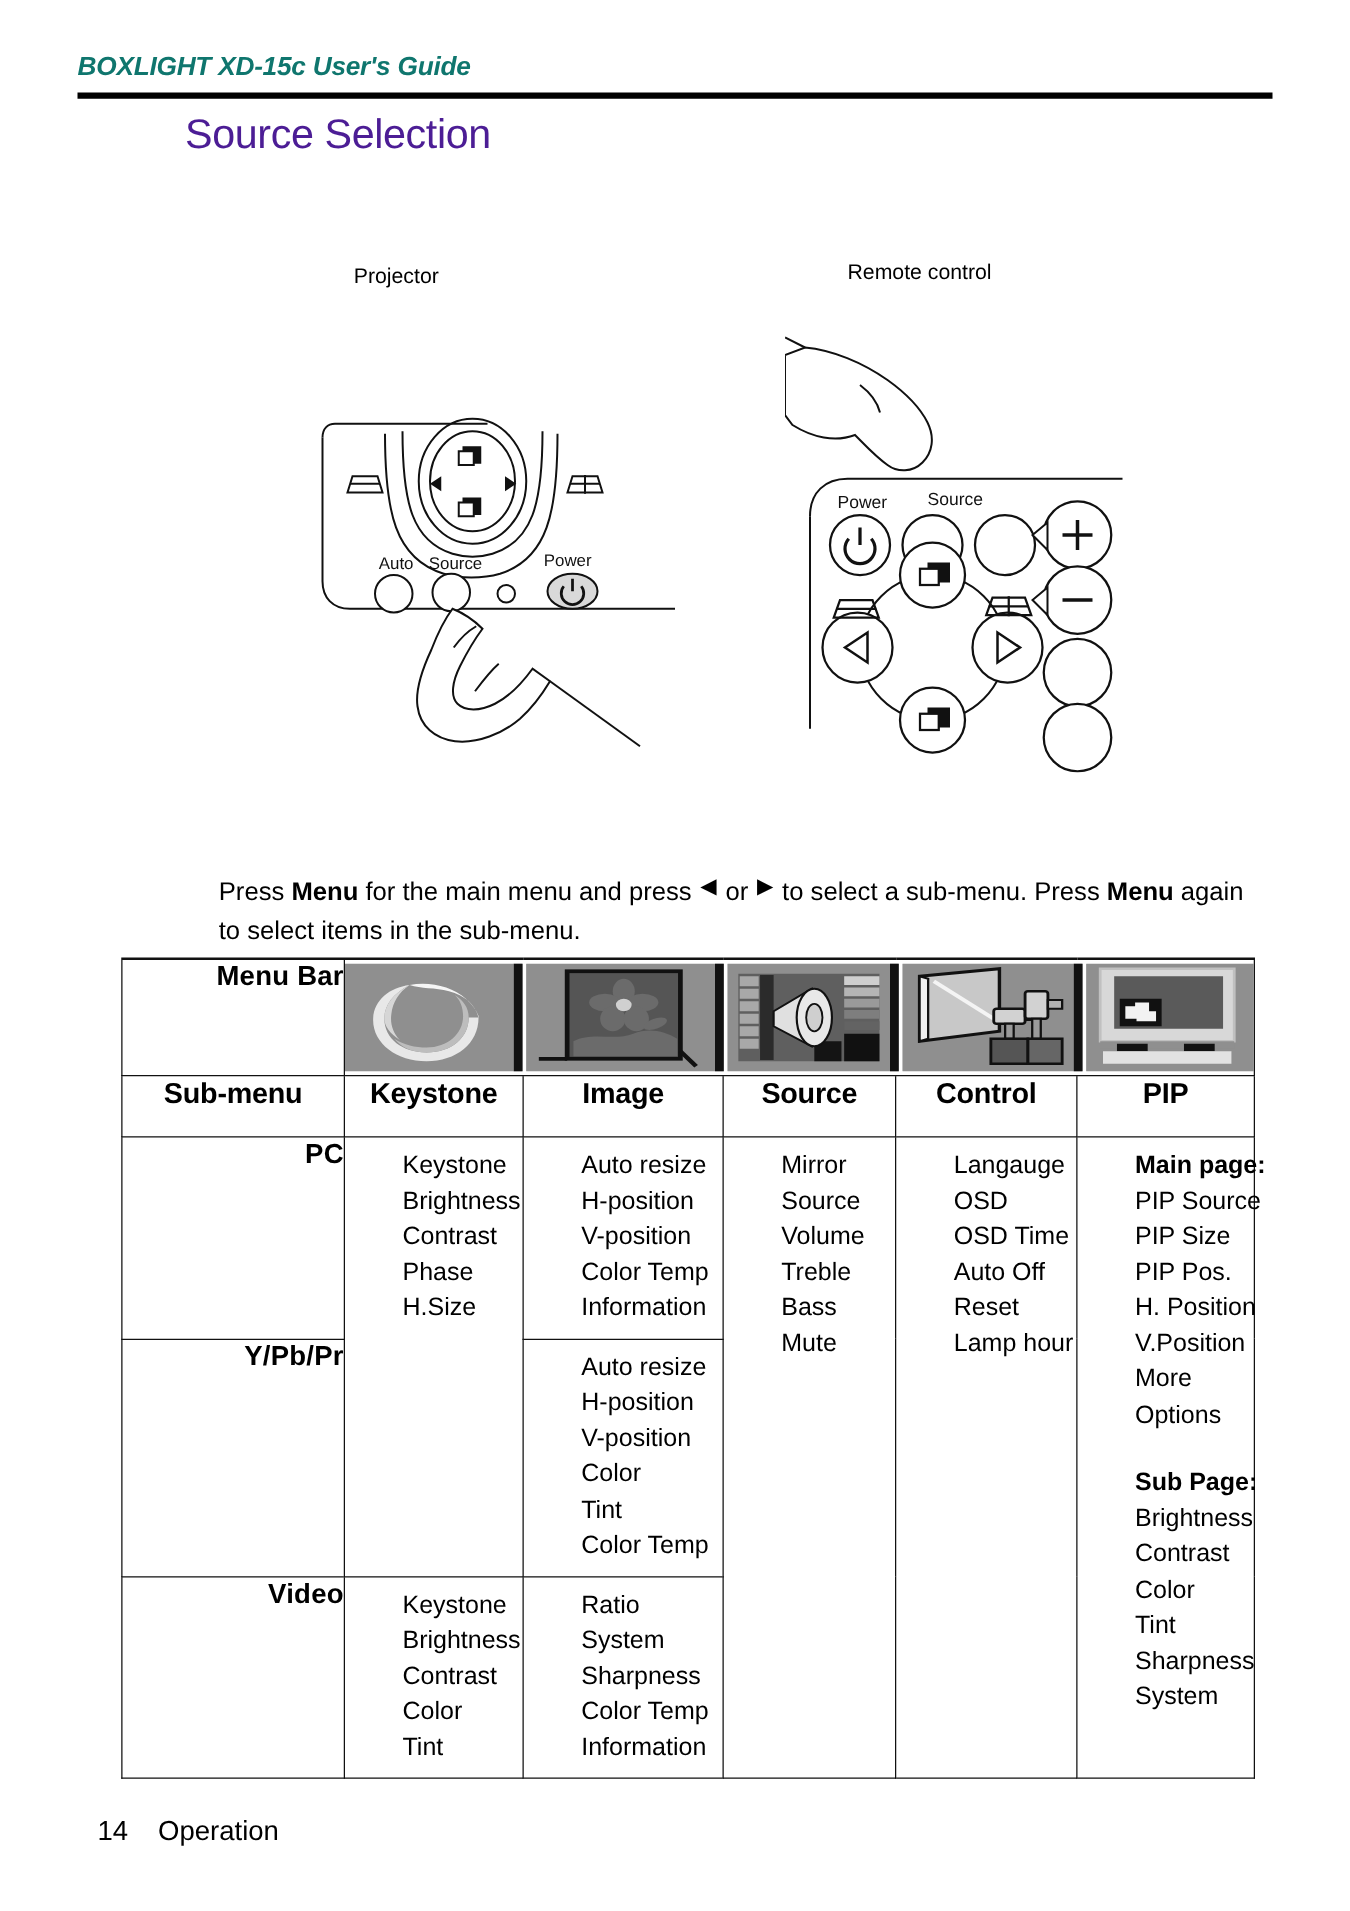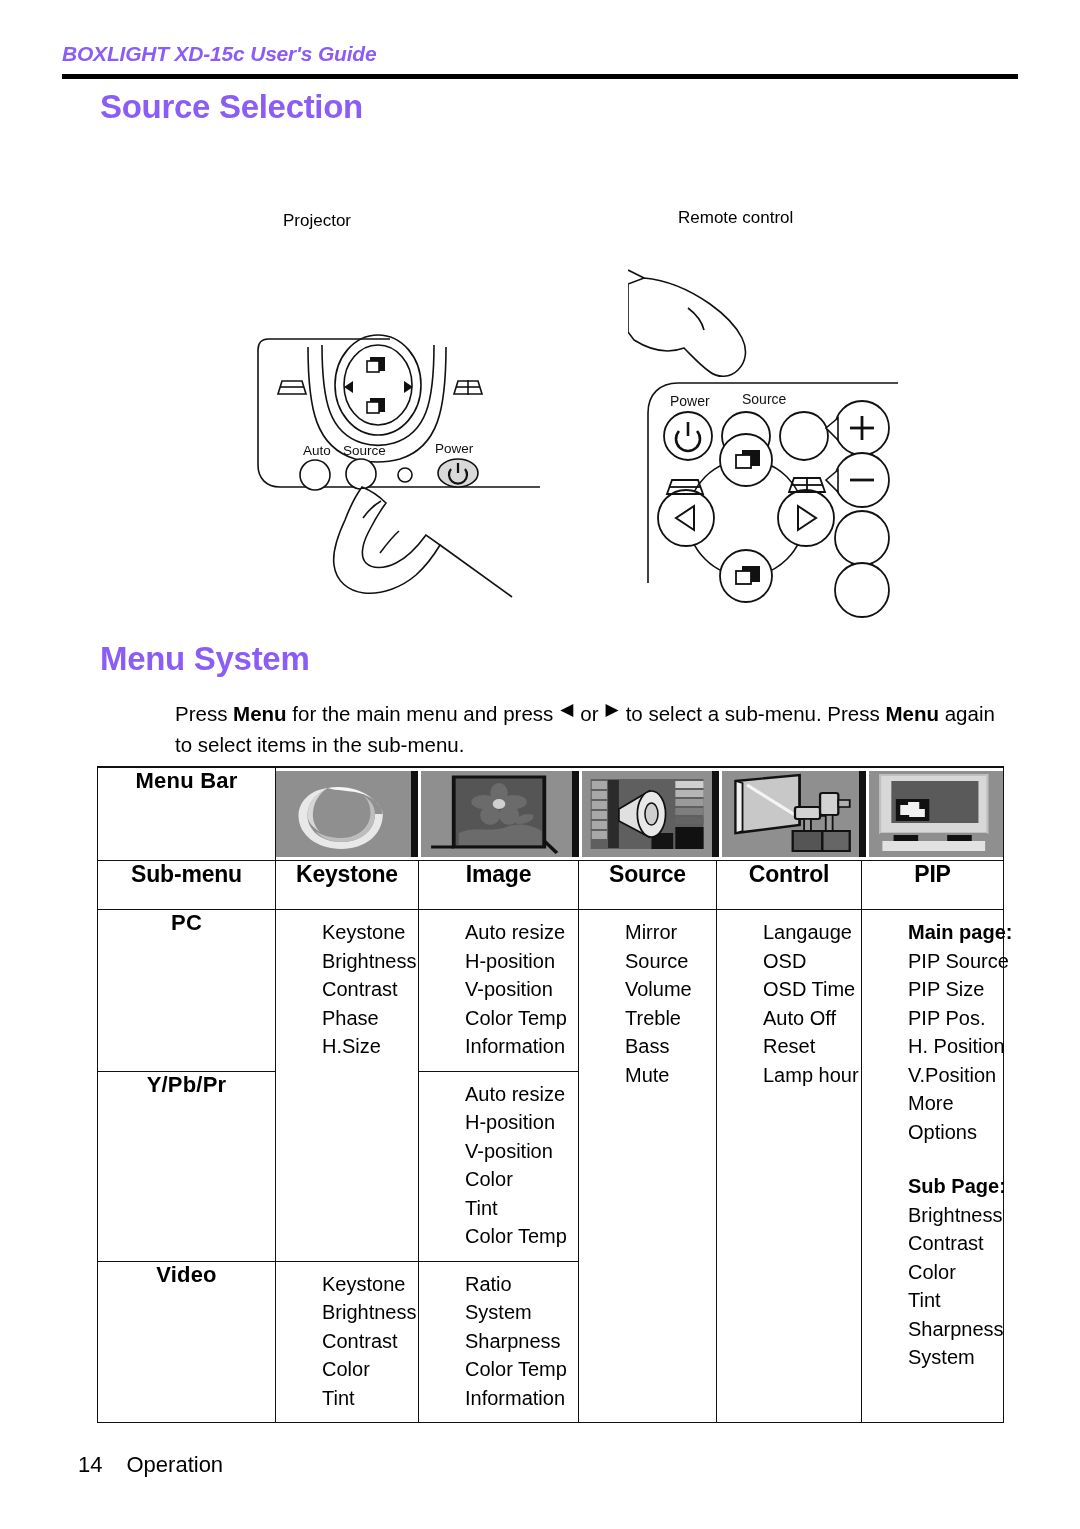--- a/index.html
+++ b/index.html
@@ -26,39 +26,40 @@
   
   .running-head {
     position: absolute;
     left: 62px;
     top: 42px;
     font-family: "Liberation Sans", sans-serif;
     font-style: italic;
     font-weight: bold;
     font-size: 21px;
     letter-spacing: -0.2px;
-    color: #8b5cf6;
+    color: #0f766e;
   }
   .header-rule {
     position: absolute;
     left: 62px;
     top: 74px;
     width: 956px;
     height: 5px;
     background: #000000;
   }
 
   
   .h1 {
     position: absolute;
     font-family: "Liberation Sans", sans-serif;
-    font-weight: bold;
+    font-weight: normal;
     font-size: 33px;
     letter-spacing: -0.3px;
-    color: #8b5cf6;
+    color: #4c1d95;
+    margin-left: 48px;
   }
   #heading-source { left: 100px; top: 88px; }
   #heading-menu   { left: 100px; top: 640px; }
 
   
   .body-para {
     position: absolute;
     font-family: "Liberation Sans", sans-serif;
     font-size: 20.5px;
     line-height: 31px;
@@ -111,21 +112,21 @@
   .menu-table .outer-top td { border-top: 2.5px solid #111; }
 
   .col-sub  { width: 178px; }
   .col-disp { width: 143px; }
   .col-img  { width: 160px; }
   .col-src  { width: 138px; }
   .col-ctl  { width: 145px; }
   .col-pip  { width: 142px; }
 
   .rowlabel-cell {
-    text-align: center;
+    text-align: right;
     vertical-align: middle;
   }
   .rowlabel {
     font-weight: bold;
     font-size: 22px;
     letter-spacing: 0.2px;
   }
   .hdr-cell {
     text-align: center;
     vertical-align: middle;
@@ -323,21 +324,20 @@
         <path d="M166 250 L192 250 L197 264 L161 264 Z"></path>
         <path d="M163 257 L195 257"></path>
         <path d="M179 249 L179 265"></path>
       </g>
 
       <circle cx="234" cy="310" r="27" fill="#fff" stroke="#111" stroke-width="1.8"></circle>
       <circle cx="234" cy="362" r="27" fill="#fff" stroke="#111" stroke-width="1.8"></circle>
     </svg>
   </div>
 
-  <div class="h1" id="heading-menu">Menu System</div>
 
   <div class="body-para" id="menu-para">
     <span>Press </span><b>Menu</b><span> for the main menu and press</span><span class="arrow-glyph">◀</span><span>or</span><span class="arrow-glyph">▶</span><span>to select a sub-menu. Press </span><b>Menu</b><span> again to select items in the sub-menu.</span>
   </div>
 
   <table class="menu-table">
     <colgroup>
       <col class="col-sub">
         <col class="col-disp">
         <col class="col-img">

